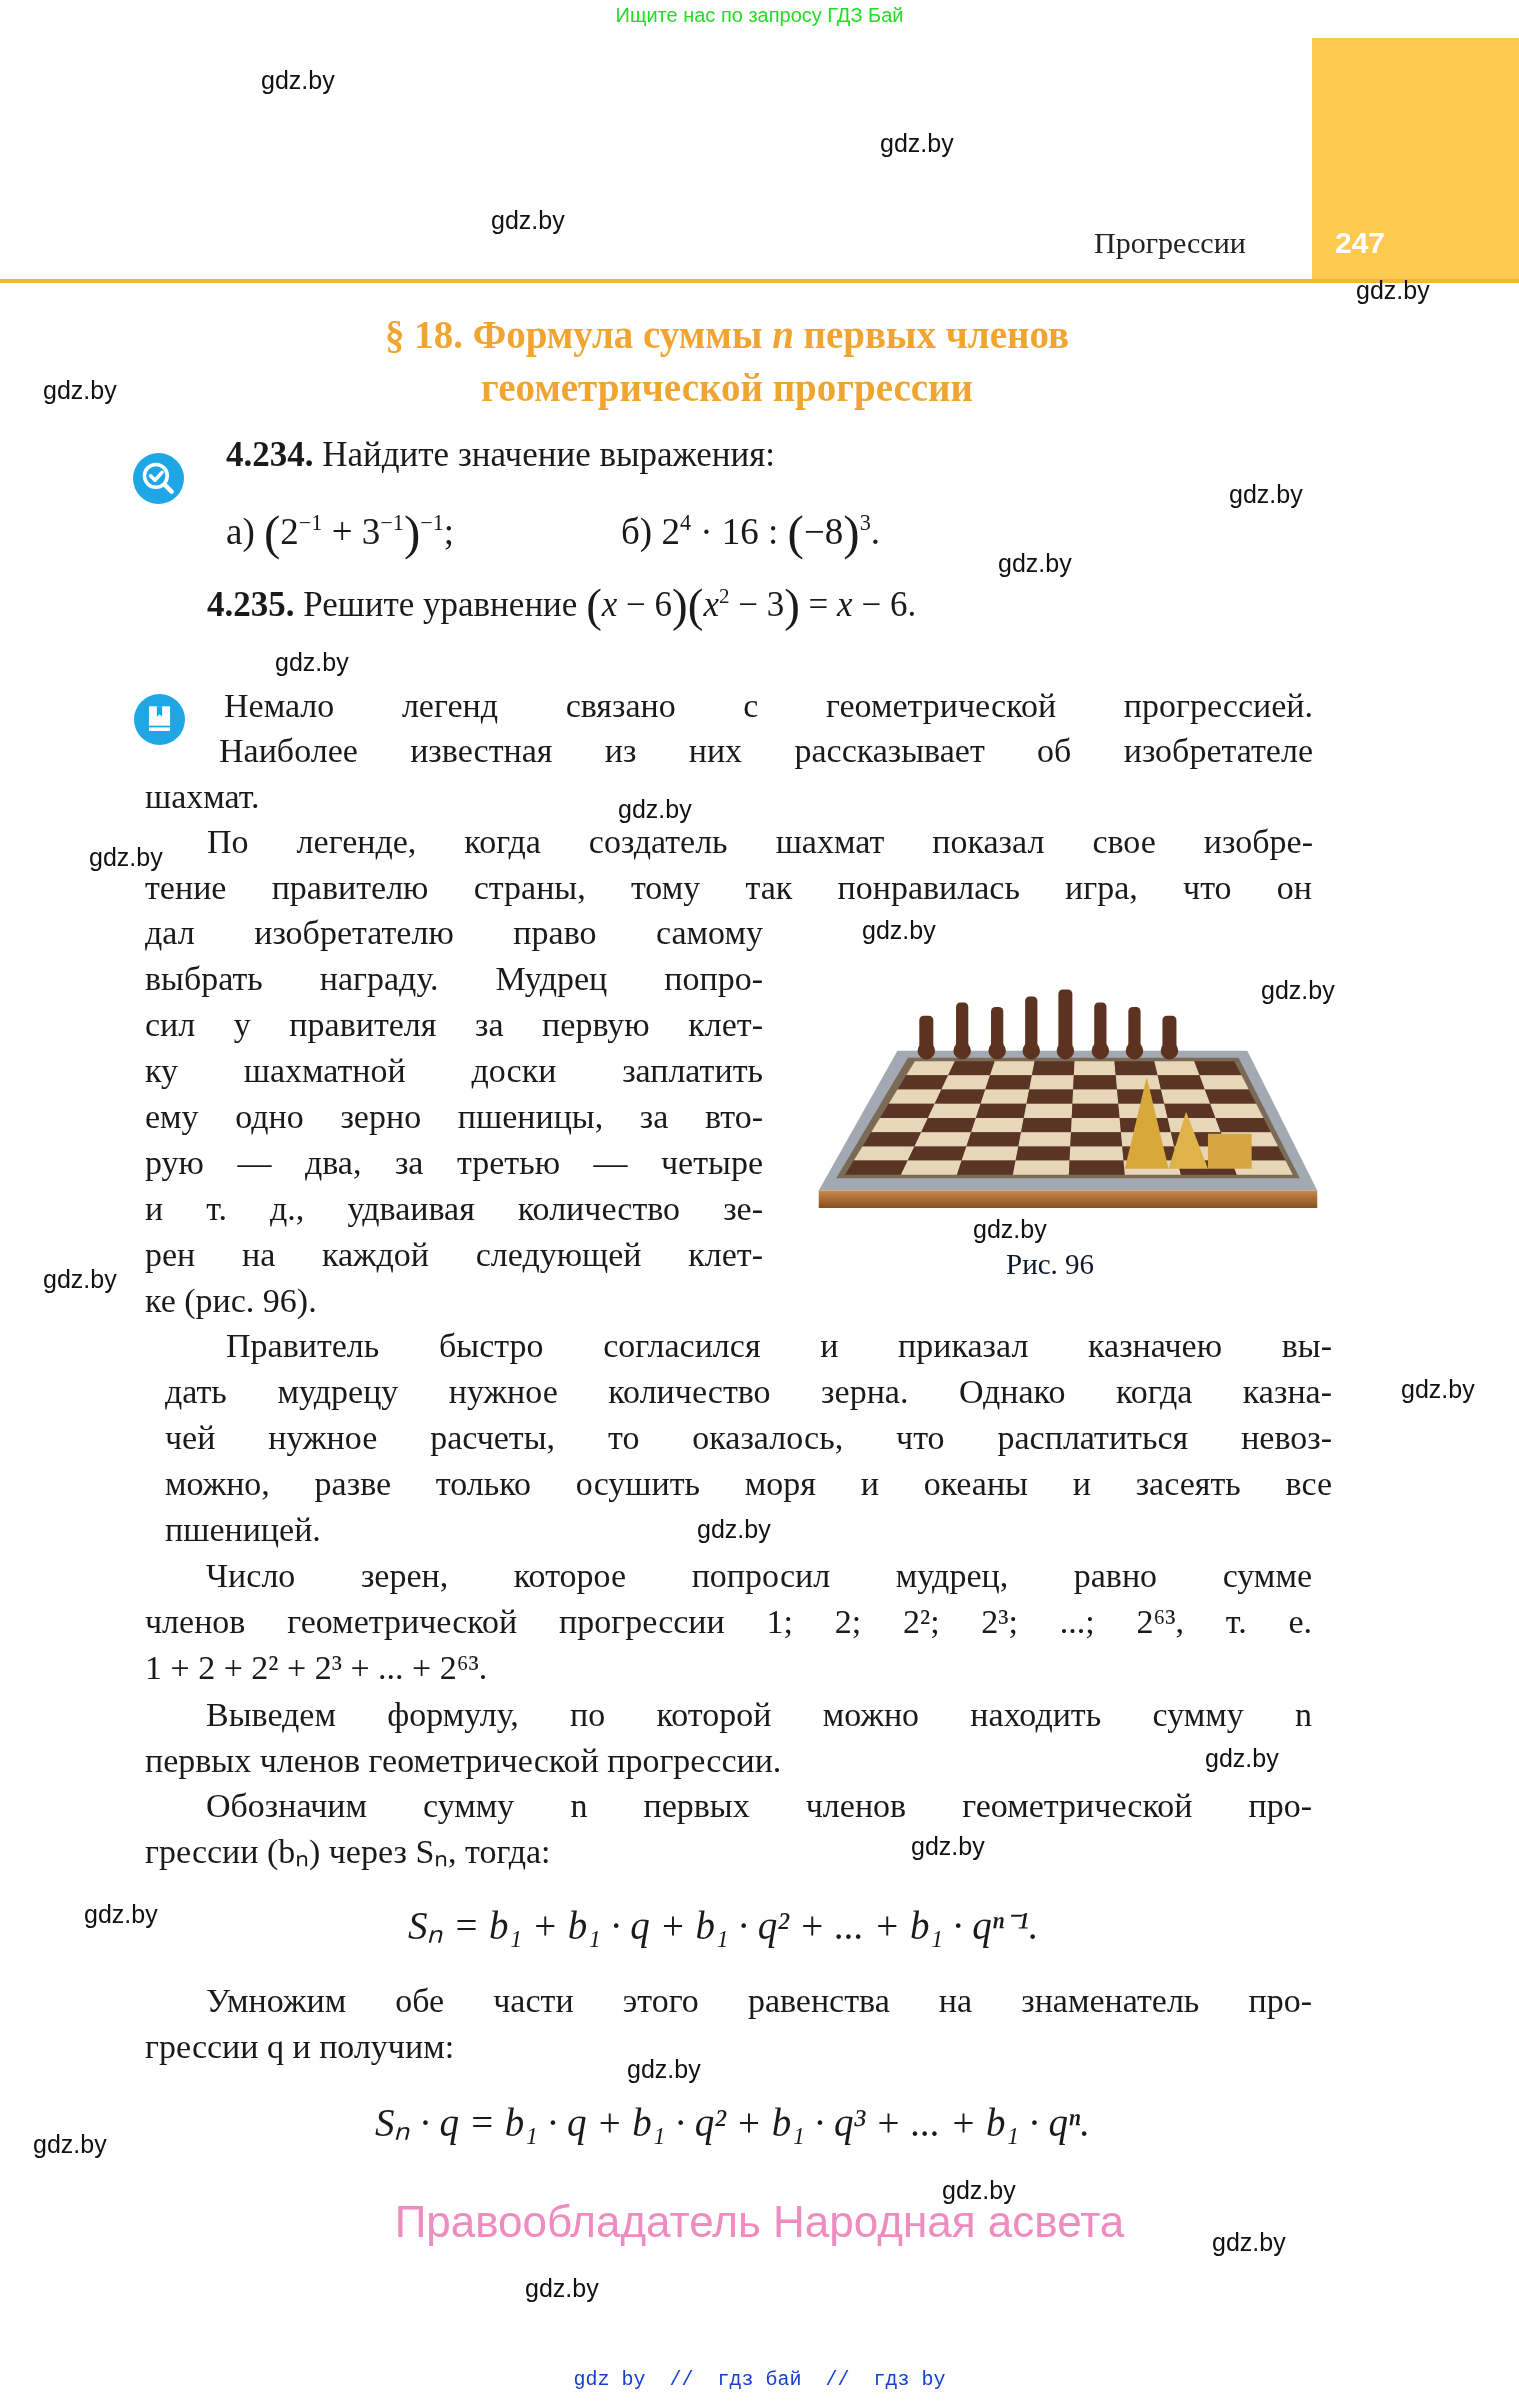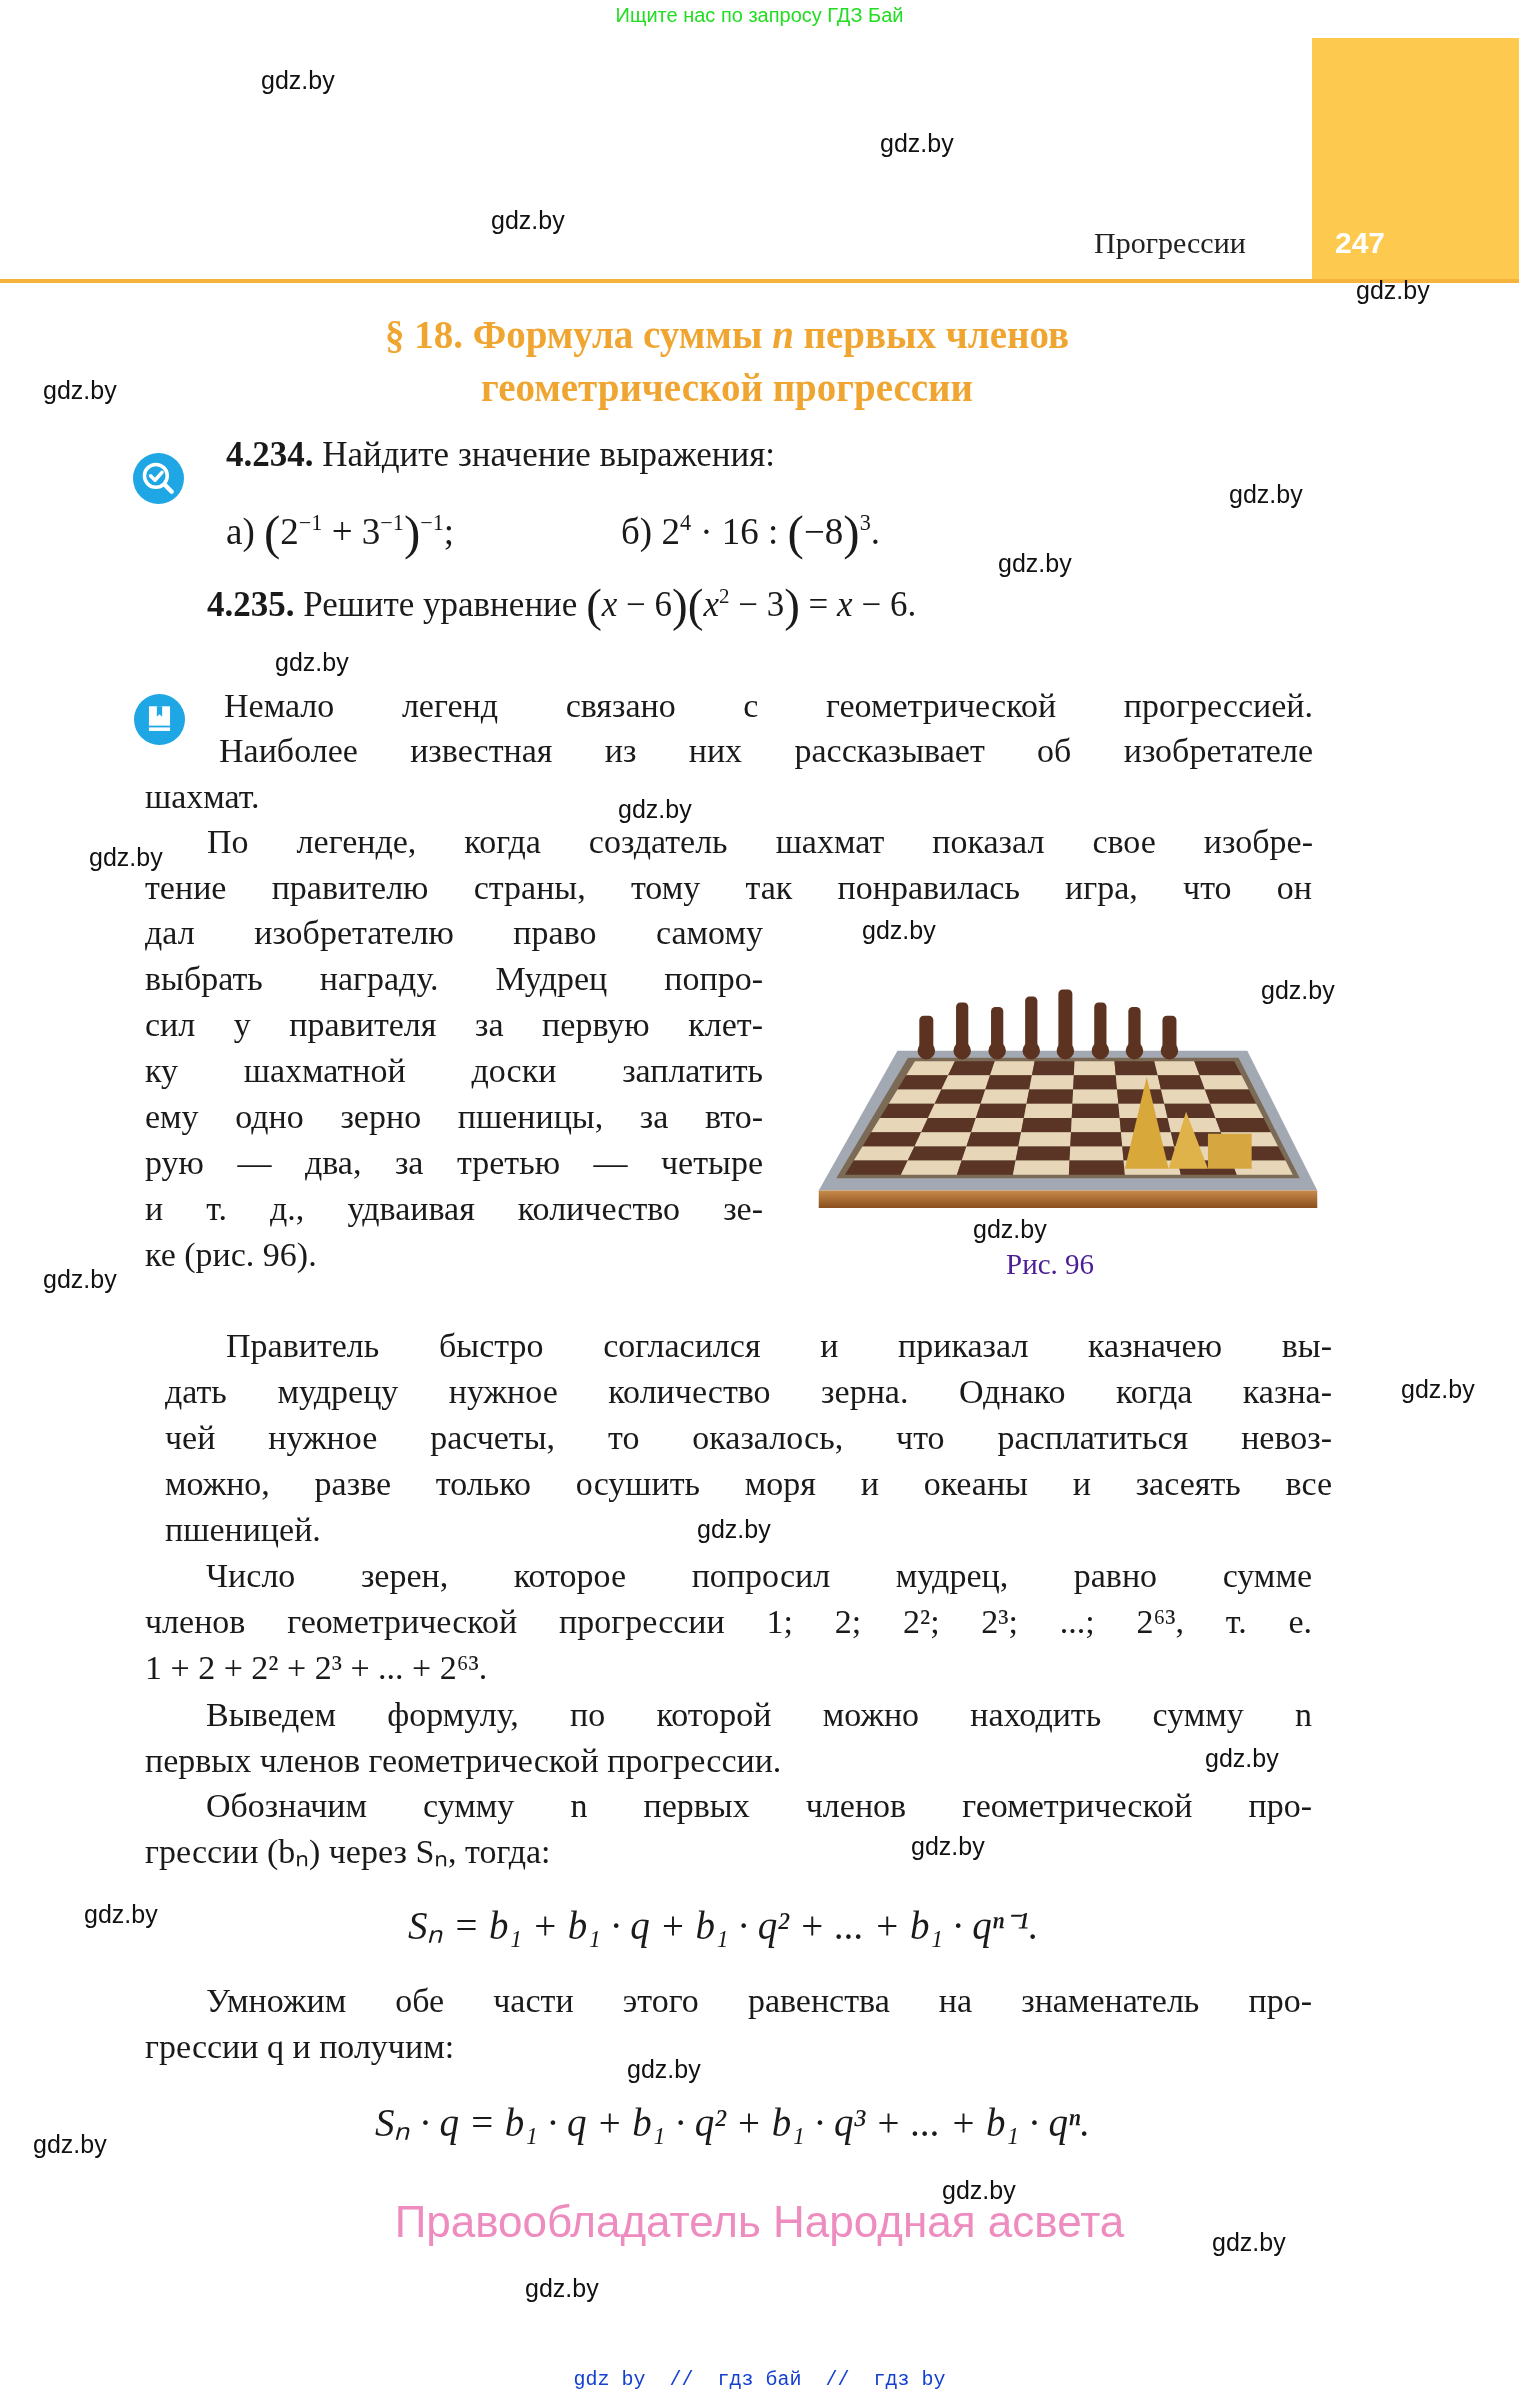--- a/index.html
+++ b/index.html
@@ -20,21 +20,21 @@
   .line { display:block; white-space:nowrap; }
   .line.j { text-align:justify; text-align-last:justify; white-space:normal; }
   .bold { font-weight:bold; }
   .math { font-family:"Liberation Serif", serif; font-style:italic; }
   sup { font-size:60%; line-height:0; vertical-align:super; }
   .formula { position:absolute; font-family:"Liberation Serif", serif; font-size:39px; white-space:nowrap; color:#1a1a1a; }
   .copyright { position:absolute; left:0; width:1519px; top:2197px; text-align:center;
                font-family:"Liberation Sans", sans-serif; font-size:44px; color:#ee8cc0; }
   .footer-links { position:absolute; left:0; width:1519px; top:2368px; text-align:center;
                   font-family:Liberation Mono, monospace; font-size:20px; color:#1440d0; }
-  .caption { position:absolute; left:1006px; top:1248px; font-family:"Liberation Serif", serif; font-size:29px; color:#4c1d95; }
+  .caption { position:absolute; left:1006px; top:1248px; font-family:"Liberation Serif", serif; font-size:29px; color:#0f172a; }
   .chessboard-wrap { position:absolute; left:810px; top:963px; width:516px; height:254px; }
 </style>
 </head>
 <body>
 
 <div class="top-banner">Ищите нас по запросу ГДЗ Бай</div>
 
 <div class="yellow-block"></div>
 <div class="rule"></div>
 <div class="running-head">Прогрессии</div>
@@ -97,20 +97,21 @@
 </div>
 
 <div class="text" style="left:145px; top:910px; width:618px;">
   <span class="line j">дал изобретателю право самому</span>
   <span class="line j">выбрать награду. Мудрец попро-</span>
   <span class="line j">сил у правителя за первую клет-</span>
   <span class="line j">ку шахматной доски заплатить</span>
   <span class="line j">ему одно зерно пшеницы, за вто-</span>
   <span class="line j">рую — два, за третью — четыре</span>
   <span class="line j">и т. д., удваивая количество зе-</span>
+  <span class="line j">рен на каждой следующей клет-</span>
   <span class="line">ке (рис. 96).</span>
 </div>
 
 <div class="chessboard-wrap">
   <svg width="516" height="254" viewBox="0 0 590 290">
     <defs>
       <linearGradient id="wood" x1="0" y1="0" x2="0" y2="1">
         <stop offset="0" stop-color="#c88a4a"></stop>
         <stop offset="1" stop-color="#8a4e1e"></stop>
       </linearGradient>

